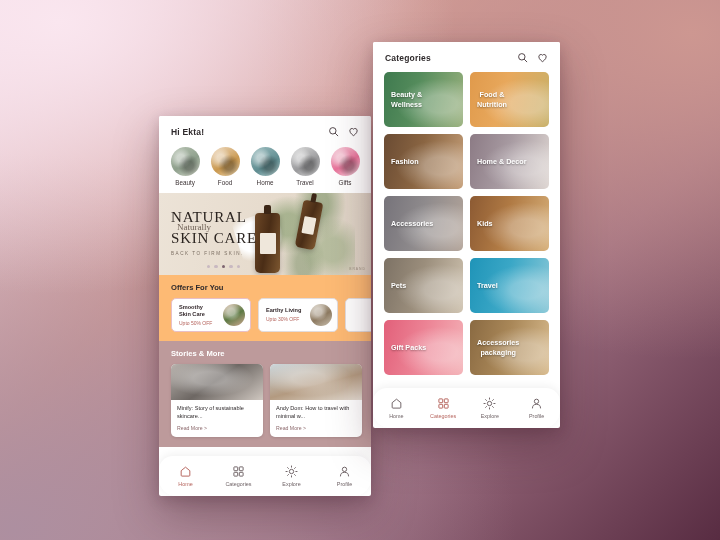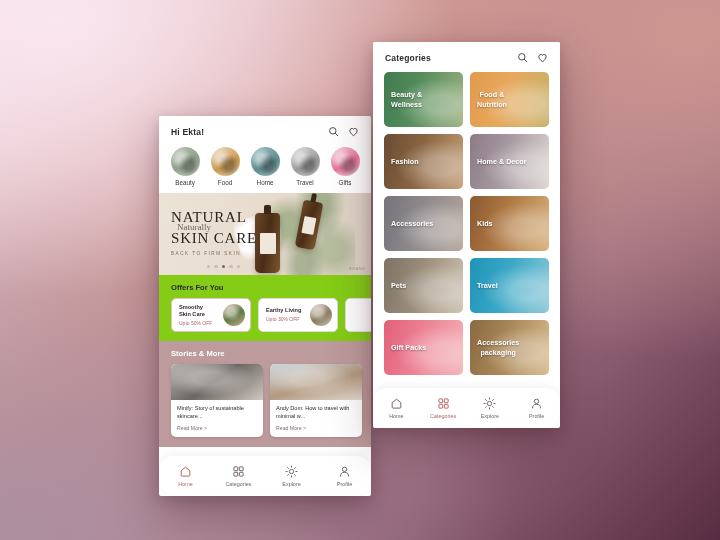--- a/index.html
+++ b/index.html
@@ -110,21 +110,21 @@
     font-family: "Liberation Serif", serif; 
     font-size: 9px; color: #6d5f54; margin: -3px 0 -2px 6px;
   }
   .banner-sub { font-size: 4.6px; letter-spacing: 1.5px; color: #7b6e62; margin-top: 5px; }
   .banner-brand { position: absolute; right: 5px; bottom: 4px; font-size: 3.4px; letter-spacing: 1px; color: #9c8f81; }
   .dots { position: absolute; left: 48px; bottom: 7px; display: flex; gap: 4px; align-items: center; }
   .dot { width: 3.4px; height: 3.4px; border-radius: 50%; background: #c9b9c1; }
   .dot.active { background: #7d6470; }
 
   
-  .sec-offers { background: #84cc16; padding: 8px 15px 9px 0; }
+  .sec-offers { background: #fdba74; padding: 8px 15px 9px 0; }
   .sec-title { font-size: 7.6px; font-weight: bold; color: #2f2a2c; padding: 0 12px 6px 12px; }
   .offer-row { display: flex; gap: 7px; padding-left: 12px; }
   .offer-card {
     flex: 0 0 auto; width: 80px; height: 34px; border-radius: 5px;
     border: 1px solid #e2dcdd; background: #fff;
     display: flex; align-items: center; justify-content: space-between;
     padding: 0 5px 0 7px; overflow: hidden;
   }
   .offer-card.accent { border-color: #e8bfc6; }
   .offer-txt { line-height: 1.25; }

